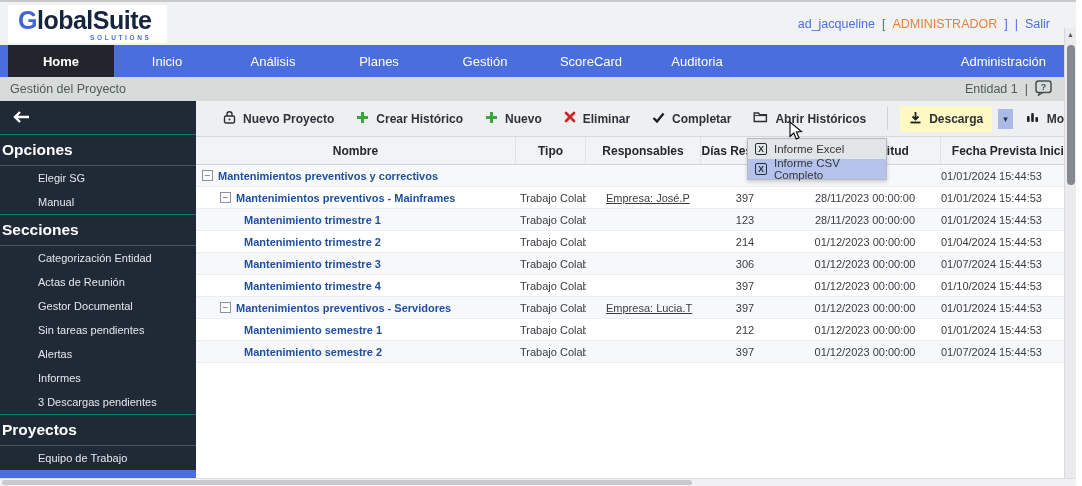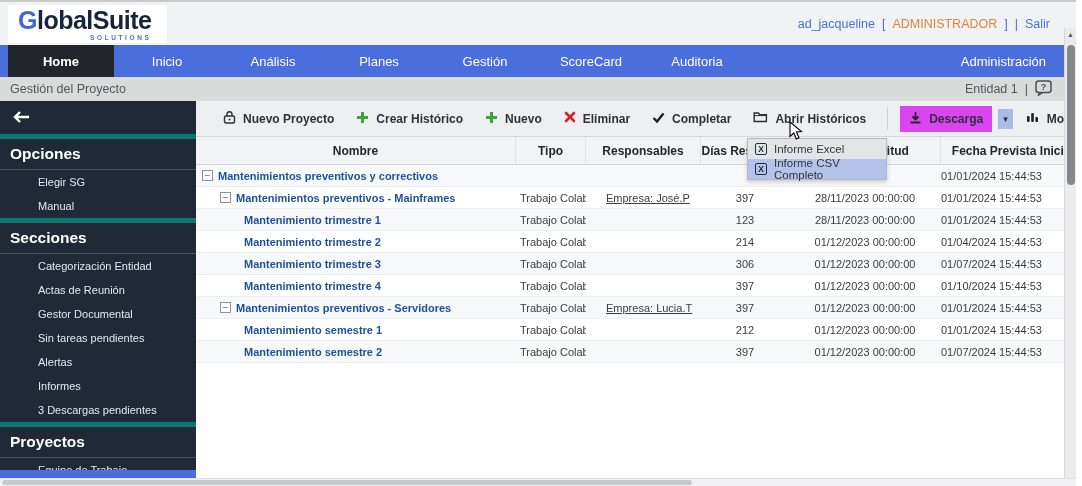--- a/index.html
+++ b/index.html
@@ -25,31 +25,31 @@
   
   .crumb-bar { height:24px; background:#d7dcda; display:flex; align-items:center; justify-content:space-between; padding:0 24px 0 10px; font-size:12.5px; color:#52585a; }
   .crumb-right { display:flex; align-items:center; gap:7px; }
 
   
   .body { display:flex; height:377px; }
 
   
   .sidebar { width:196px; flex-shrink:0; background:#202a36; color:#fff; position:relative; overflow:hidden; }
   .side-back { height:33px; display:flex; align-items:center; padding-left:13px; }
-  .side-header { font-size:15.5px; font-weight:700; padding:6px 10px; border-top:5px solid #0f766e; border-bottom:1px solid #4a5462; }
+  .side-header { font-size:15.5px; font-weight:700; padding:6px 2px; border-top:1px solid #0f766e; border-bottom:1px solid #4a5462; }
   .side-item { padding:6px 6px 6px 38px; font-size:11px; color:#e4e8ee; }
   .side-strip { position:absolute; bottom:0; left:0; right:0; height:8px; background:#4a6edb; }
 
   
   .content { flex:1; display:flex; flex-direction:column; background:#fff; }
 
   
   .toolbar { height:36px; background:#edeff1; border-bottom:1px solid #d6d8db; display:flex; align-items:center; padding-left:18px; gap:4px; font-size:12px; color:#2d3138; flex-shrink:0; }
   .tb-btn { display:flex; align-items:center; gap:7px; padding:5px 9px; background:transparent; border:none; font:inherit; color:inherit; font-weight:600; white-space:nowrap; }
-  .tb-btn.active { background:#d946ef; }
+  .tb-btn.active { background:#fef9c3; }
   .tb-chev { background:#acbae7; border:none; padding:5px 5px; margin-left:2px; font-size:9px; color:#2b2f36; display:flex; align-items:center; }
   .tb-sep { width:1px; align-self:stretch; margin:6px 8px; background:#cfd1d5; }
 
   
   .thead { display:flex; height:28px; background:#f2f3f5; border-bottom:1px solid #d2d4d8; font-weight:700; font-size:12px; color:#26262e; flex-shrink:0; }
   .th { display:flex; align-items:center; justify-content:center; border-right:1px solid #e2e3e6; height:100%; overflow:hidden; white-space:nowrap; }
   .w1{width:320px;} .w2{width:70px;} .w3{width:115px;} .w4{width:88px;} .w5{width:152px;} .w6{width:141px; border-right:none;}
   .trow { display:flex; height:22px; align-items:center; border-bottom:1px solid #ededf0; font-size:11px; color:#3b3b42; }
   .trow:nth-child(odd) { background:#f7f8f9; }
   .c { overflow:hidden; white-space:nowrap; }

